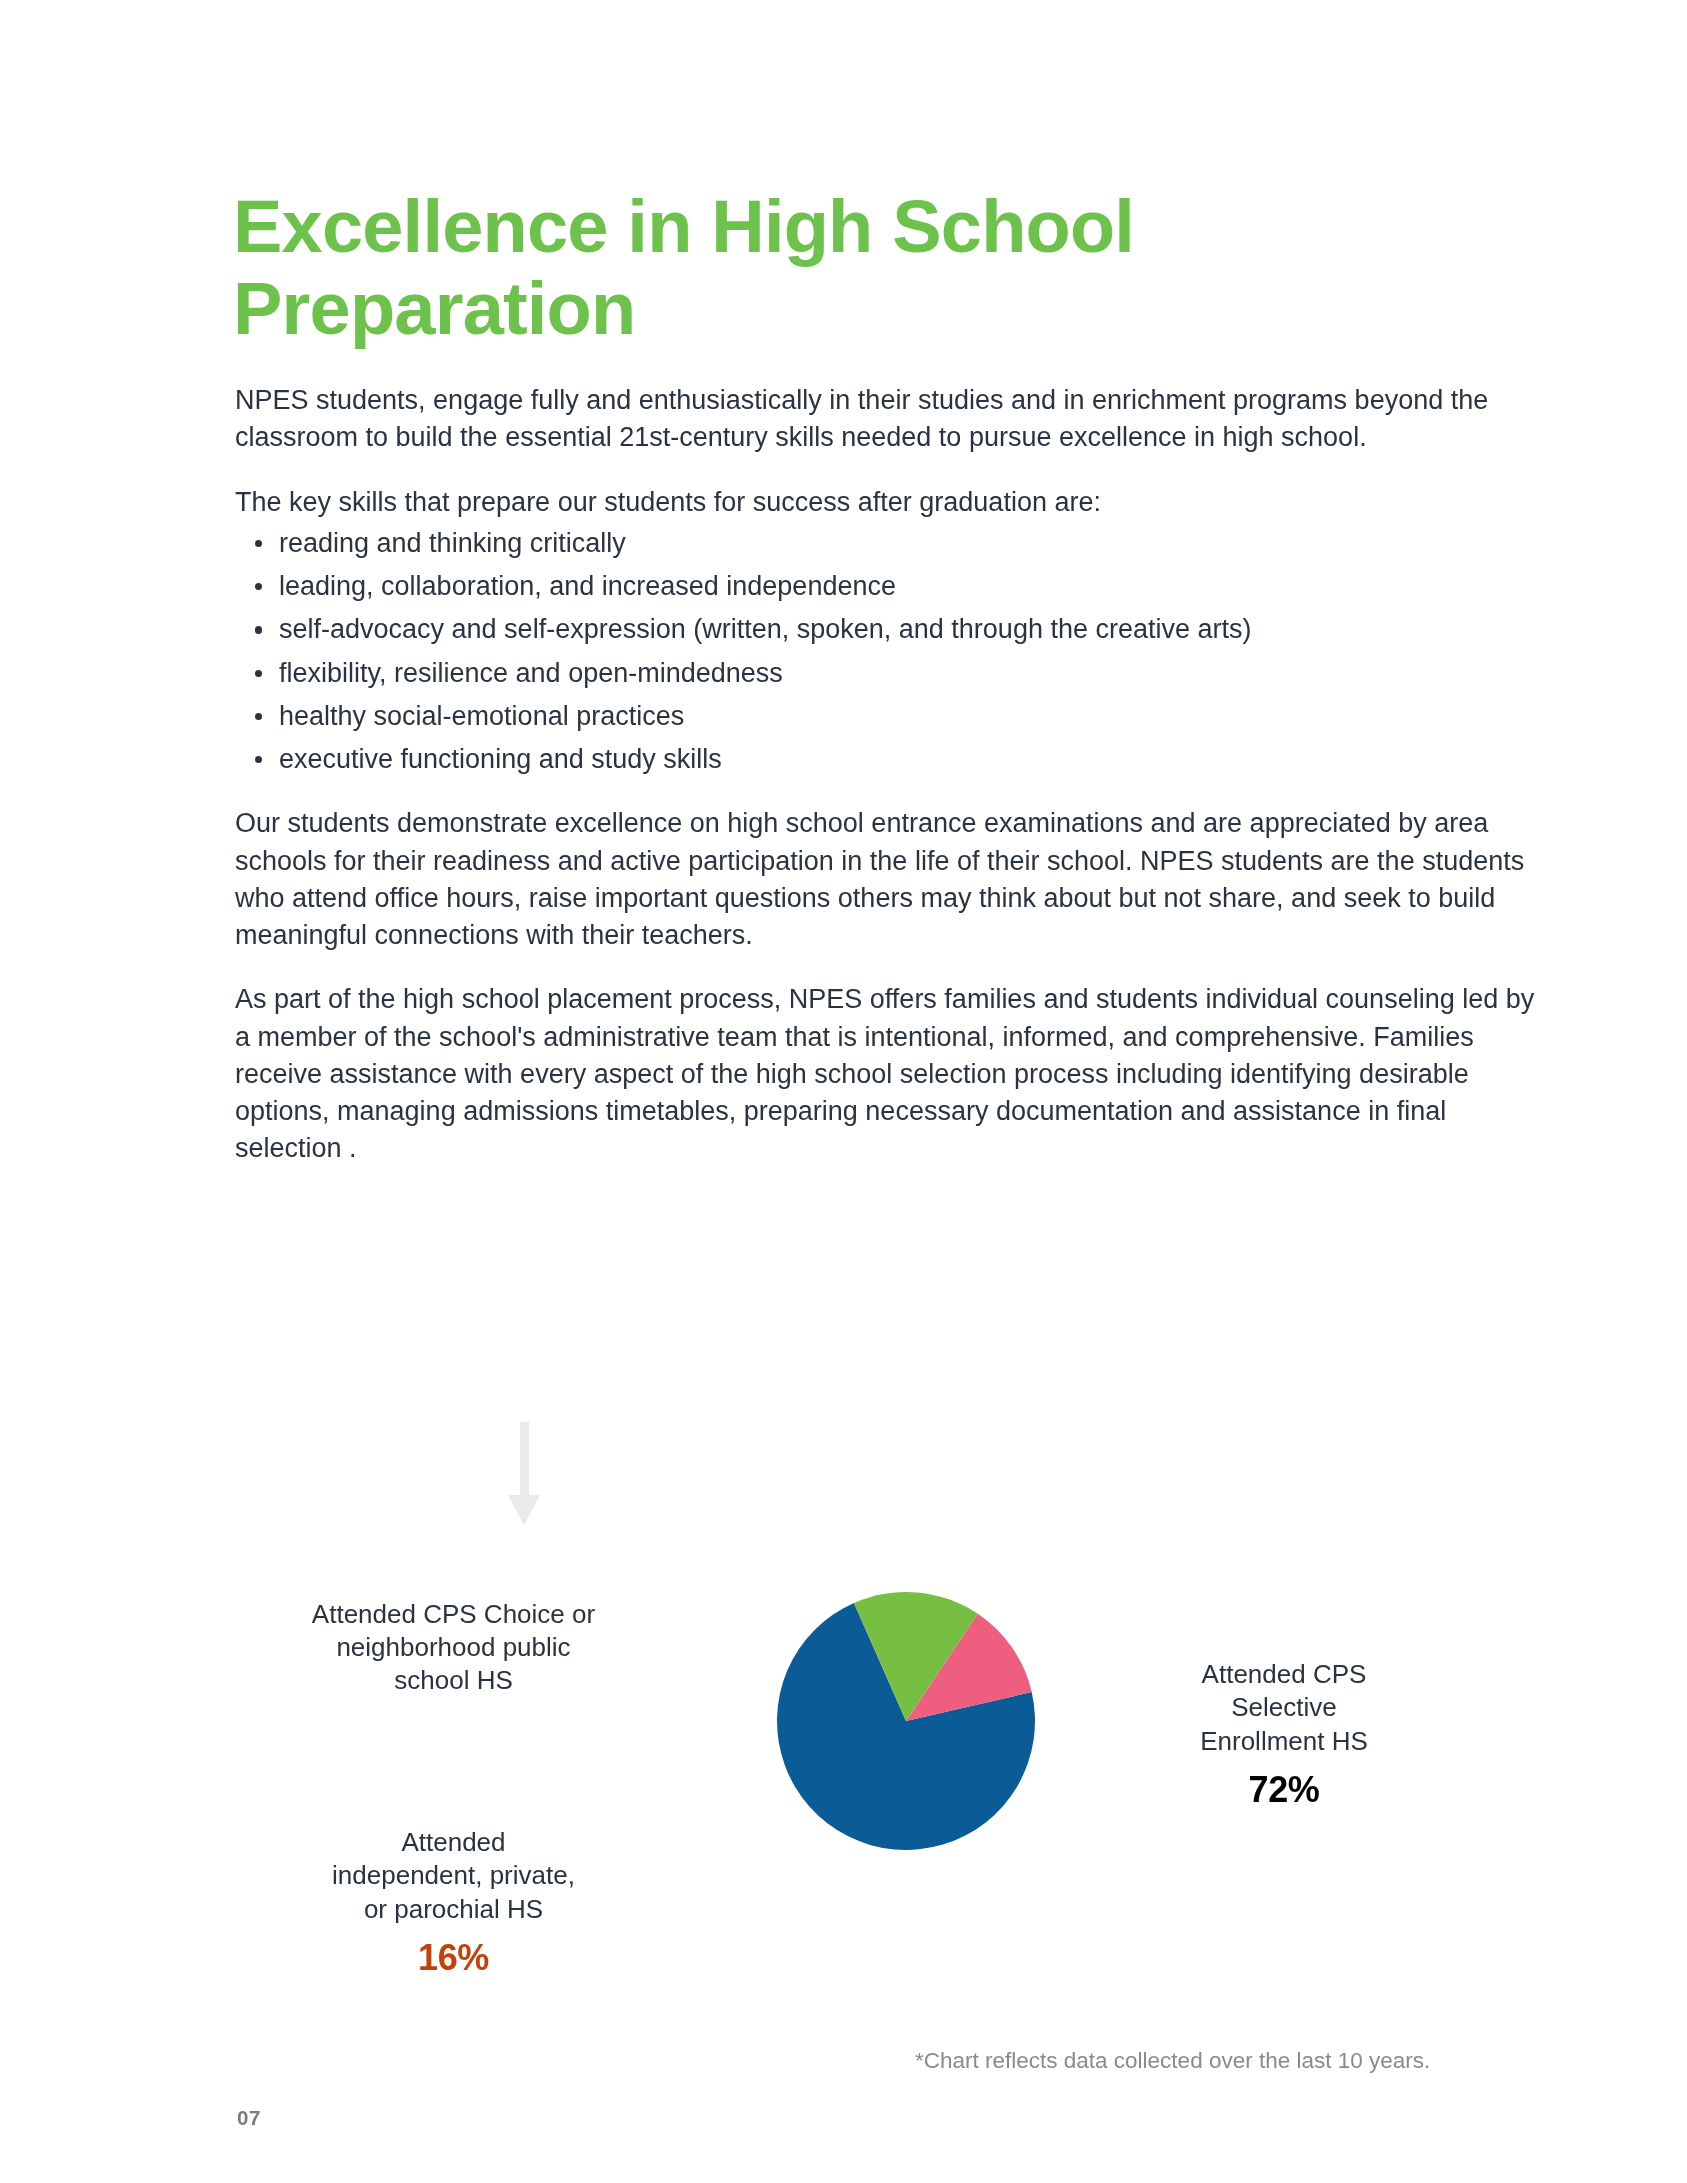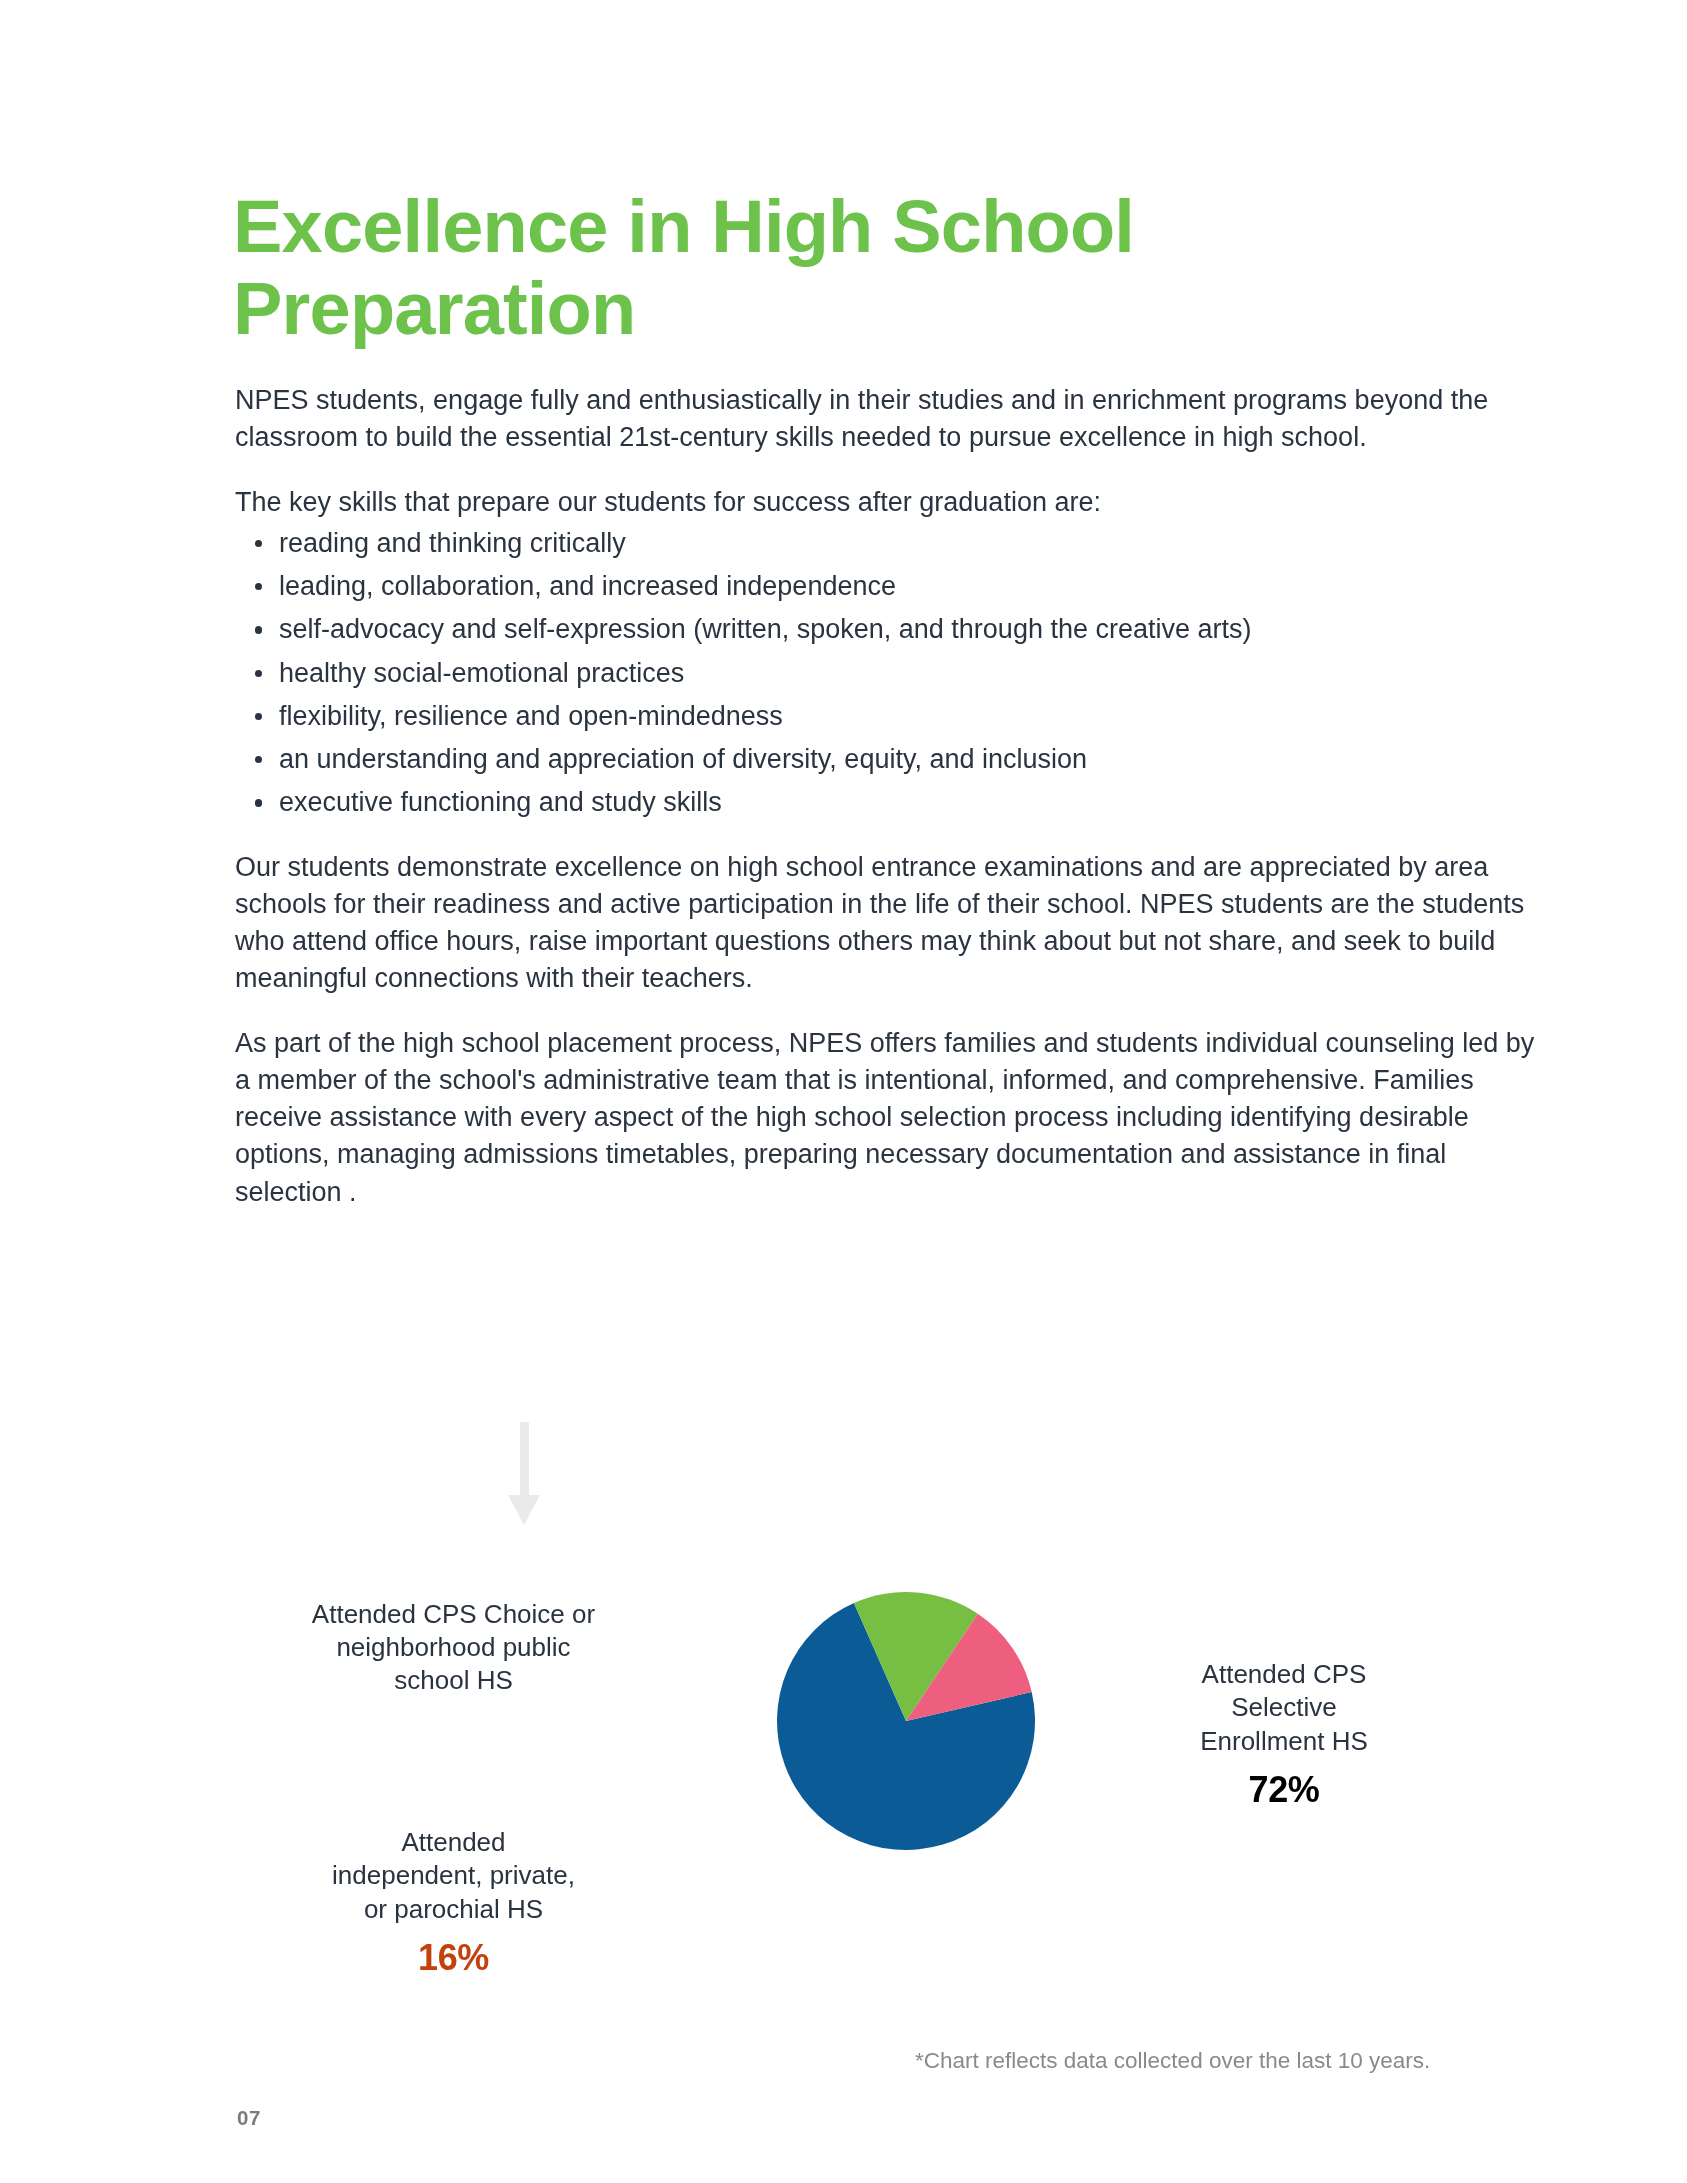--- a/index.html
+++ b/index.html
@@ -187,23 +187,22 @@
   <div class="body-col">
 
     <p class="para">NPES students, engage fully and enthusiastically in their studies and in enrichment programs beyond the classroom to build the essential 21st-century skills needed to pursue excellence in high school.</p>
 
     <p class="skills-intro">The key skills that prepare our students for success after graduation are:</p>
 
     <ul class="skills">
       <li><span class="bullet"></span><span>reading and thinking critically</span></li>
       <li><span class="bullet"></span><span>leading, collaboration, and increased independence</span></li>
       <li><span class="bullet"></span><span>self-advocacy and self-expression (written, spoken, and through the creative arts)</span></li>
+      <li><span class="bullet"></span><span>flexibility, resilience and open-mindedness</span></li>
       <li><span class="bullet"></span><span>healthy social-emotional practices</span></li>
-      <li><span class="bullet"></span><span>flexibility, resilience and open-mindedness</span></li>
-      <li><span class="bullet"></span><span>an understanding and appreciation of diversity, equity, and inclusion</span></li>
       <li><span class="bullet"></span><span>executive functioning and study skills</span></li>
     </ul>
 
     <p class="para">Our students demonstrate excellence on high school entrance examinations and are appreciated by area schools for their readiness and active participation in the life of their school. NPES students are the students who attend office hours, raise important questions others may think about but not share, and seek to build meaningful connections with their teachers.</p>
 
     <p class="para tight">As part of the high school placement process, NPES offers families and students individual counseling led by a member of the school's administrative team that is intentional, informed, and comprehensive. Families receive assistance with every aspect of the high school selection process including identifying desirable options, managing admissions timetables, preparing necessary documentation and assistance in final selection .</p>
   </div>
 
   <div class="arrow">
     <span class="shaft"></span>

